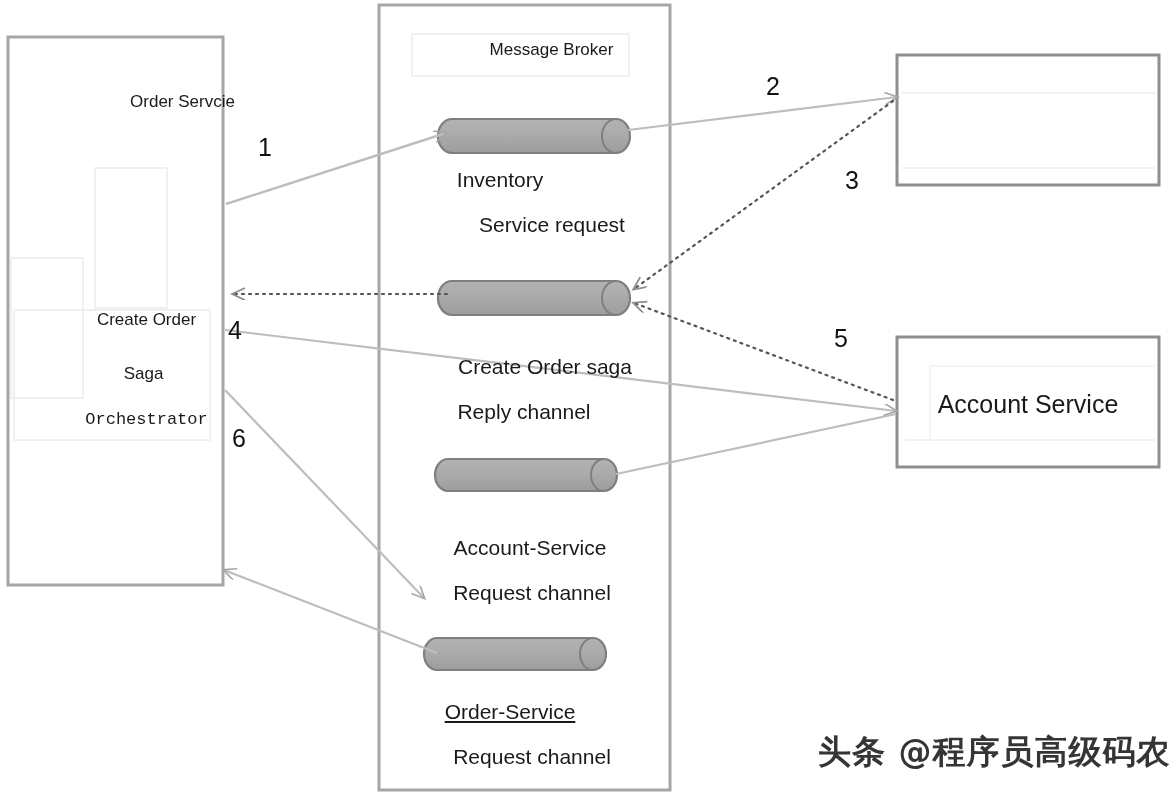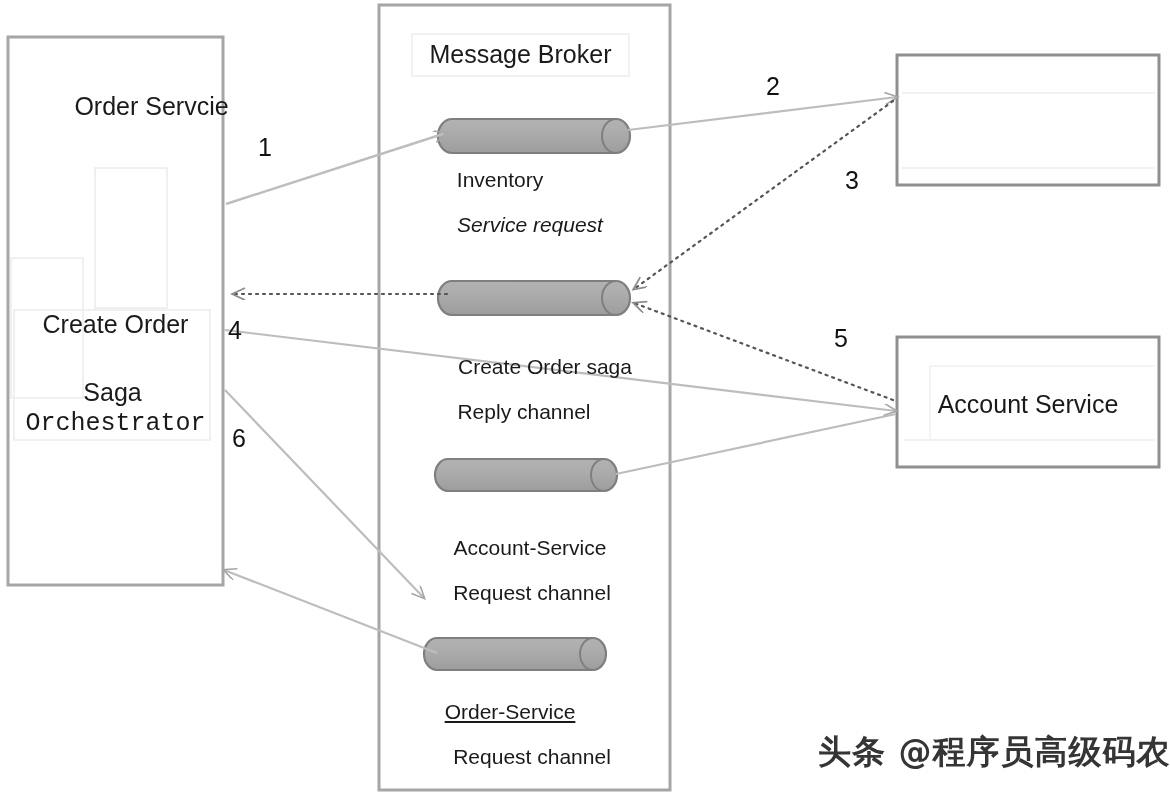--- a/index.html
+++ b/index.html
@@ -26,21 +26,22 @@
     height: 799px;
   }
   .txt {
     position: absolute;
     color: #1a1a1a;
     white-space: pre;
     line-height: 1.15;
   }
   .box-label {
     text-align: center;
-    font-size: 25px;
+    font-size: 17px;
+    padding-left: 31px;
   }
   .chan-label {
     font-size: 21px;
     text-align: center;
   }
   .num-label {
     font-size: 25px;
     color: #111111;
   }
   .svc-label {
@@ -140,27 +141,27 @@
     <line x1="616" y1="474" x2="896" y2="414" stroke="#bdbdbd" stroke-width="2.2"></line>
 
     <line x1="225" y1="390" x2="424" y2="598" stroke="#bdbdbd" stroke-width="2.2" marker-end="url(#ah-solid)"></line>
 
     <line x1="437" y1="653" x2="224" y2="570" stroke="#bdbdbd" stroke-width="2.2" marker-end="url(#ah-solid)"></line>
   </svg>
 
   <div class="txt box-label" style="left:8px; top:92px; width:215px;margin-left:36px;">Order Servcie</div>
 
   <div class="txt box-label" style="left:8px; top:310px; width:215px;">Create Order</div>
-  <div class="txt box-label" style="left:8px; top:378px; width:209px;">Saga</div>
+  <div class="txt box-label" style="left:8px; top:364px; width:209px;">Saga</div>
   <div class="txt box-label" style="left:8px; top:410px; width:215px;font-family:Liberation Mono, monospace;">Orchestrator</div>
 
   <div class="txt box-label" style="left:412px; top:40px; width:217px;">Message Broker</div>
 
   <div class="txt chan-label" style="left:382px; top:168px; width:236px;">Inventory</div>
-  <div class="txt chan-label" style="left:382px; top:213px; width:296px;font-style:italic;">Service request</div>
+  <div class="txt chan-label" style="left:404px; top:213px; width:296px;">Service request</div>
 
   <div class="txt chan-label" style="left:382px; top:355px; width:326px;">Create Order saga</div>
   <div class="txt chan-label" style="left:382px; top:400px; width:284px;">Reply channel</div>
 
   <div class="txt chan-label" style="left:382px; top:536px; width:296px;">Account-Service</div>
   <div class="txt chan-label" style="left:382px; top:581px; width:300px;">Request channel</div>
 
   <div class="txt chan-label" style="left:382px; top:700px; width:256px;text-decoration:underline;">Order-Service</div>
   <div class="txt chan-label" style="left:382px; top:745px; width:300px;">Request channel</div>
 

